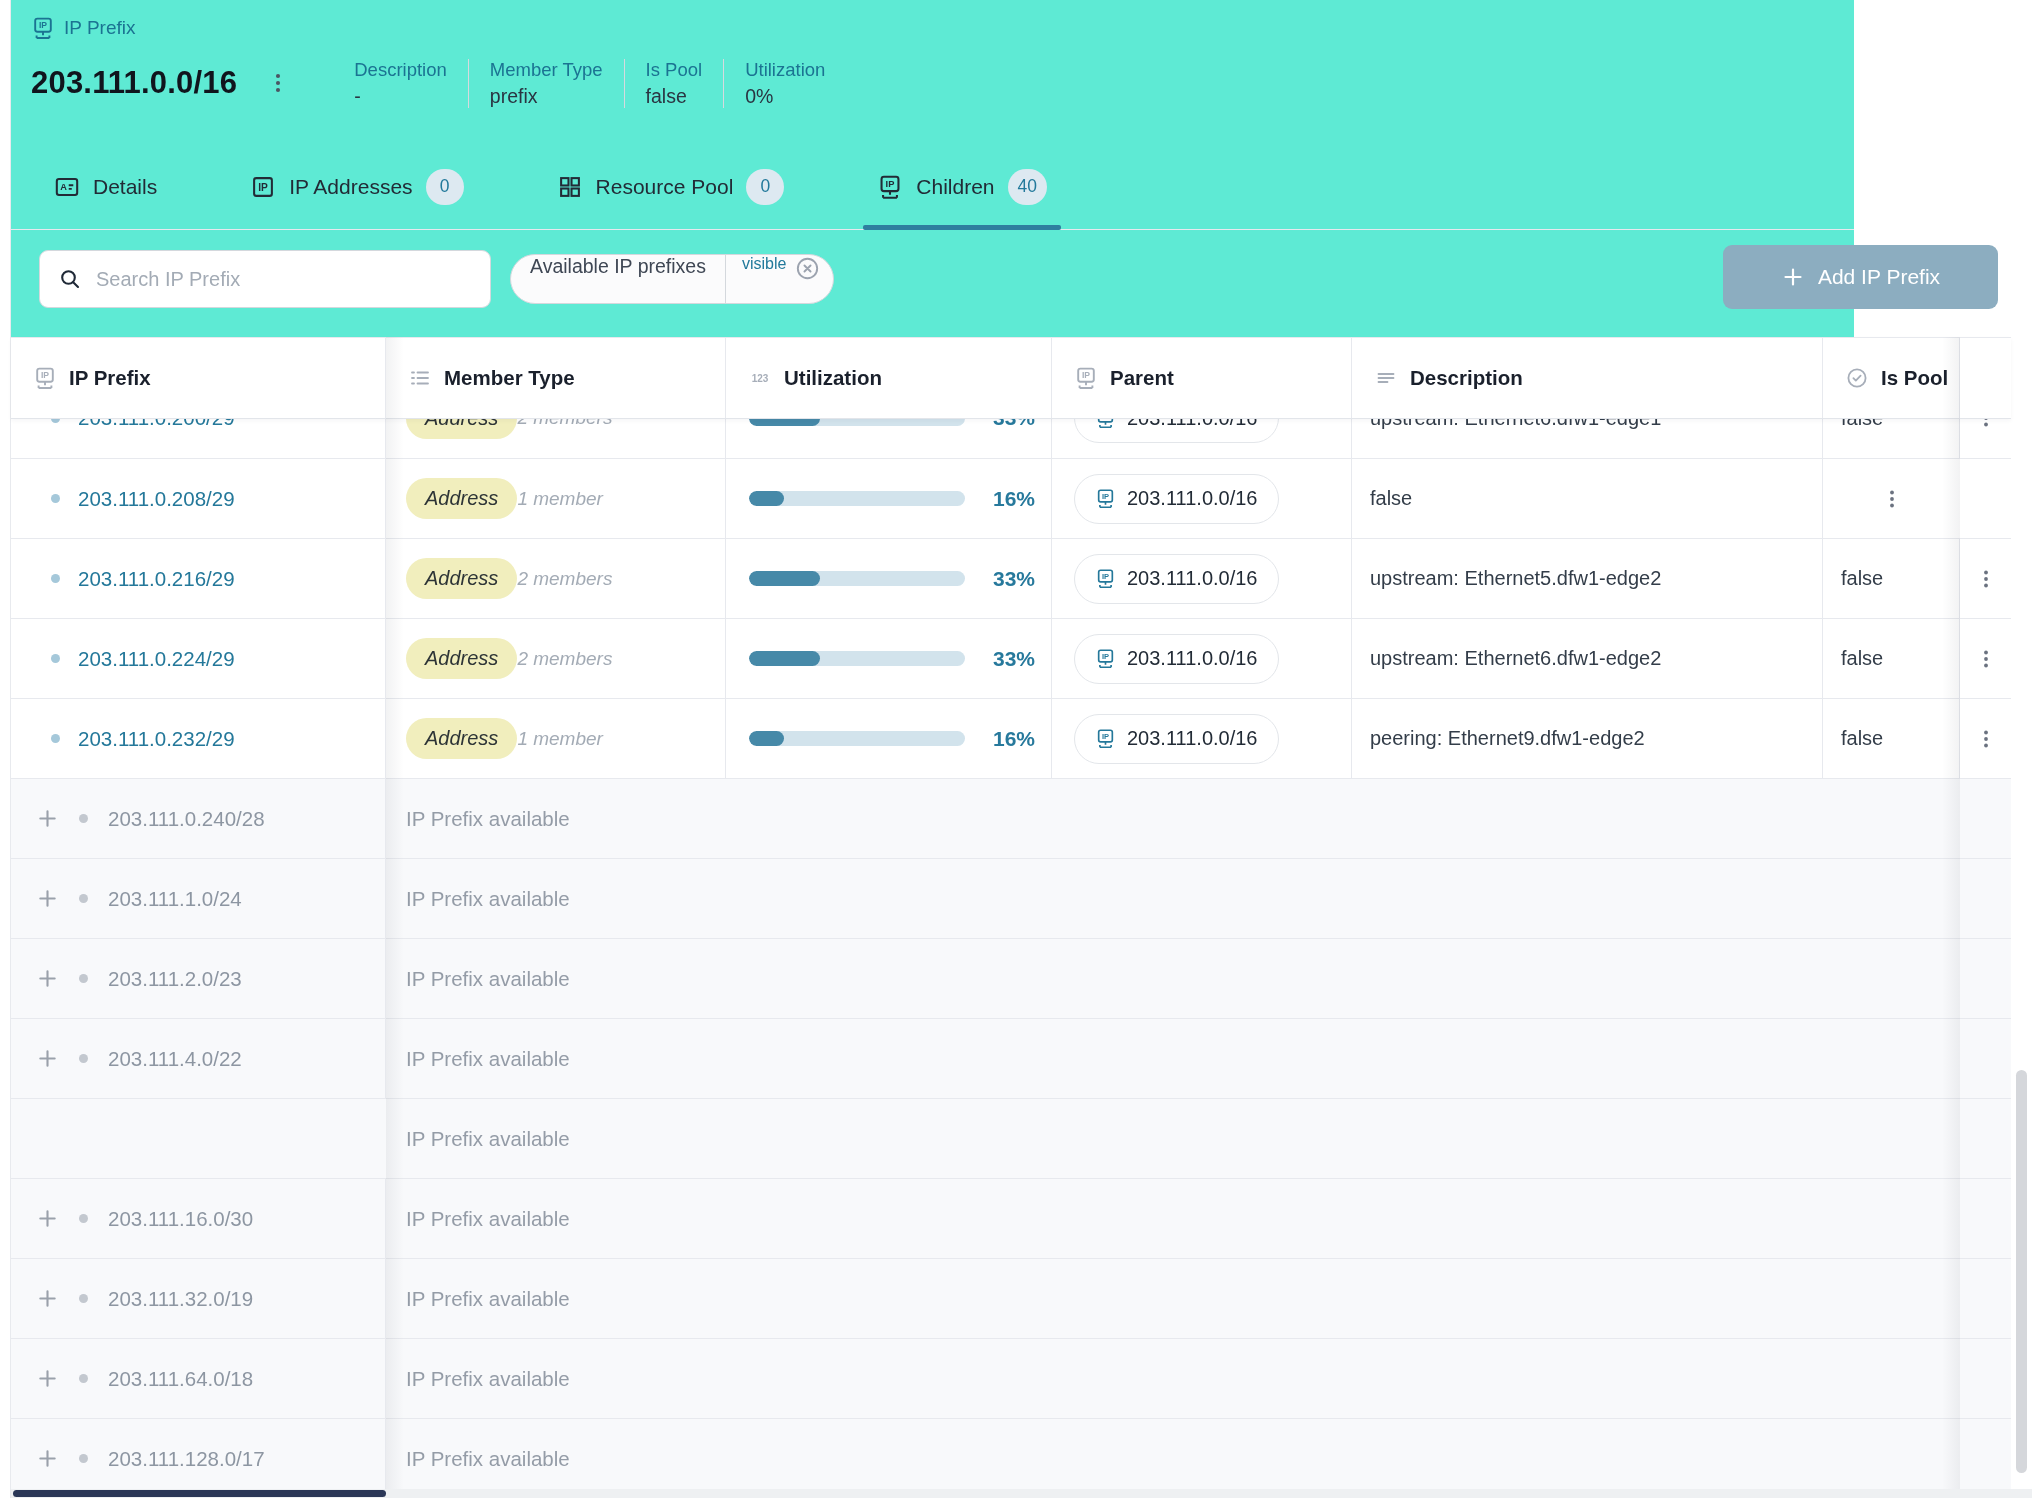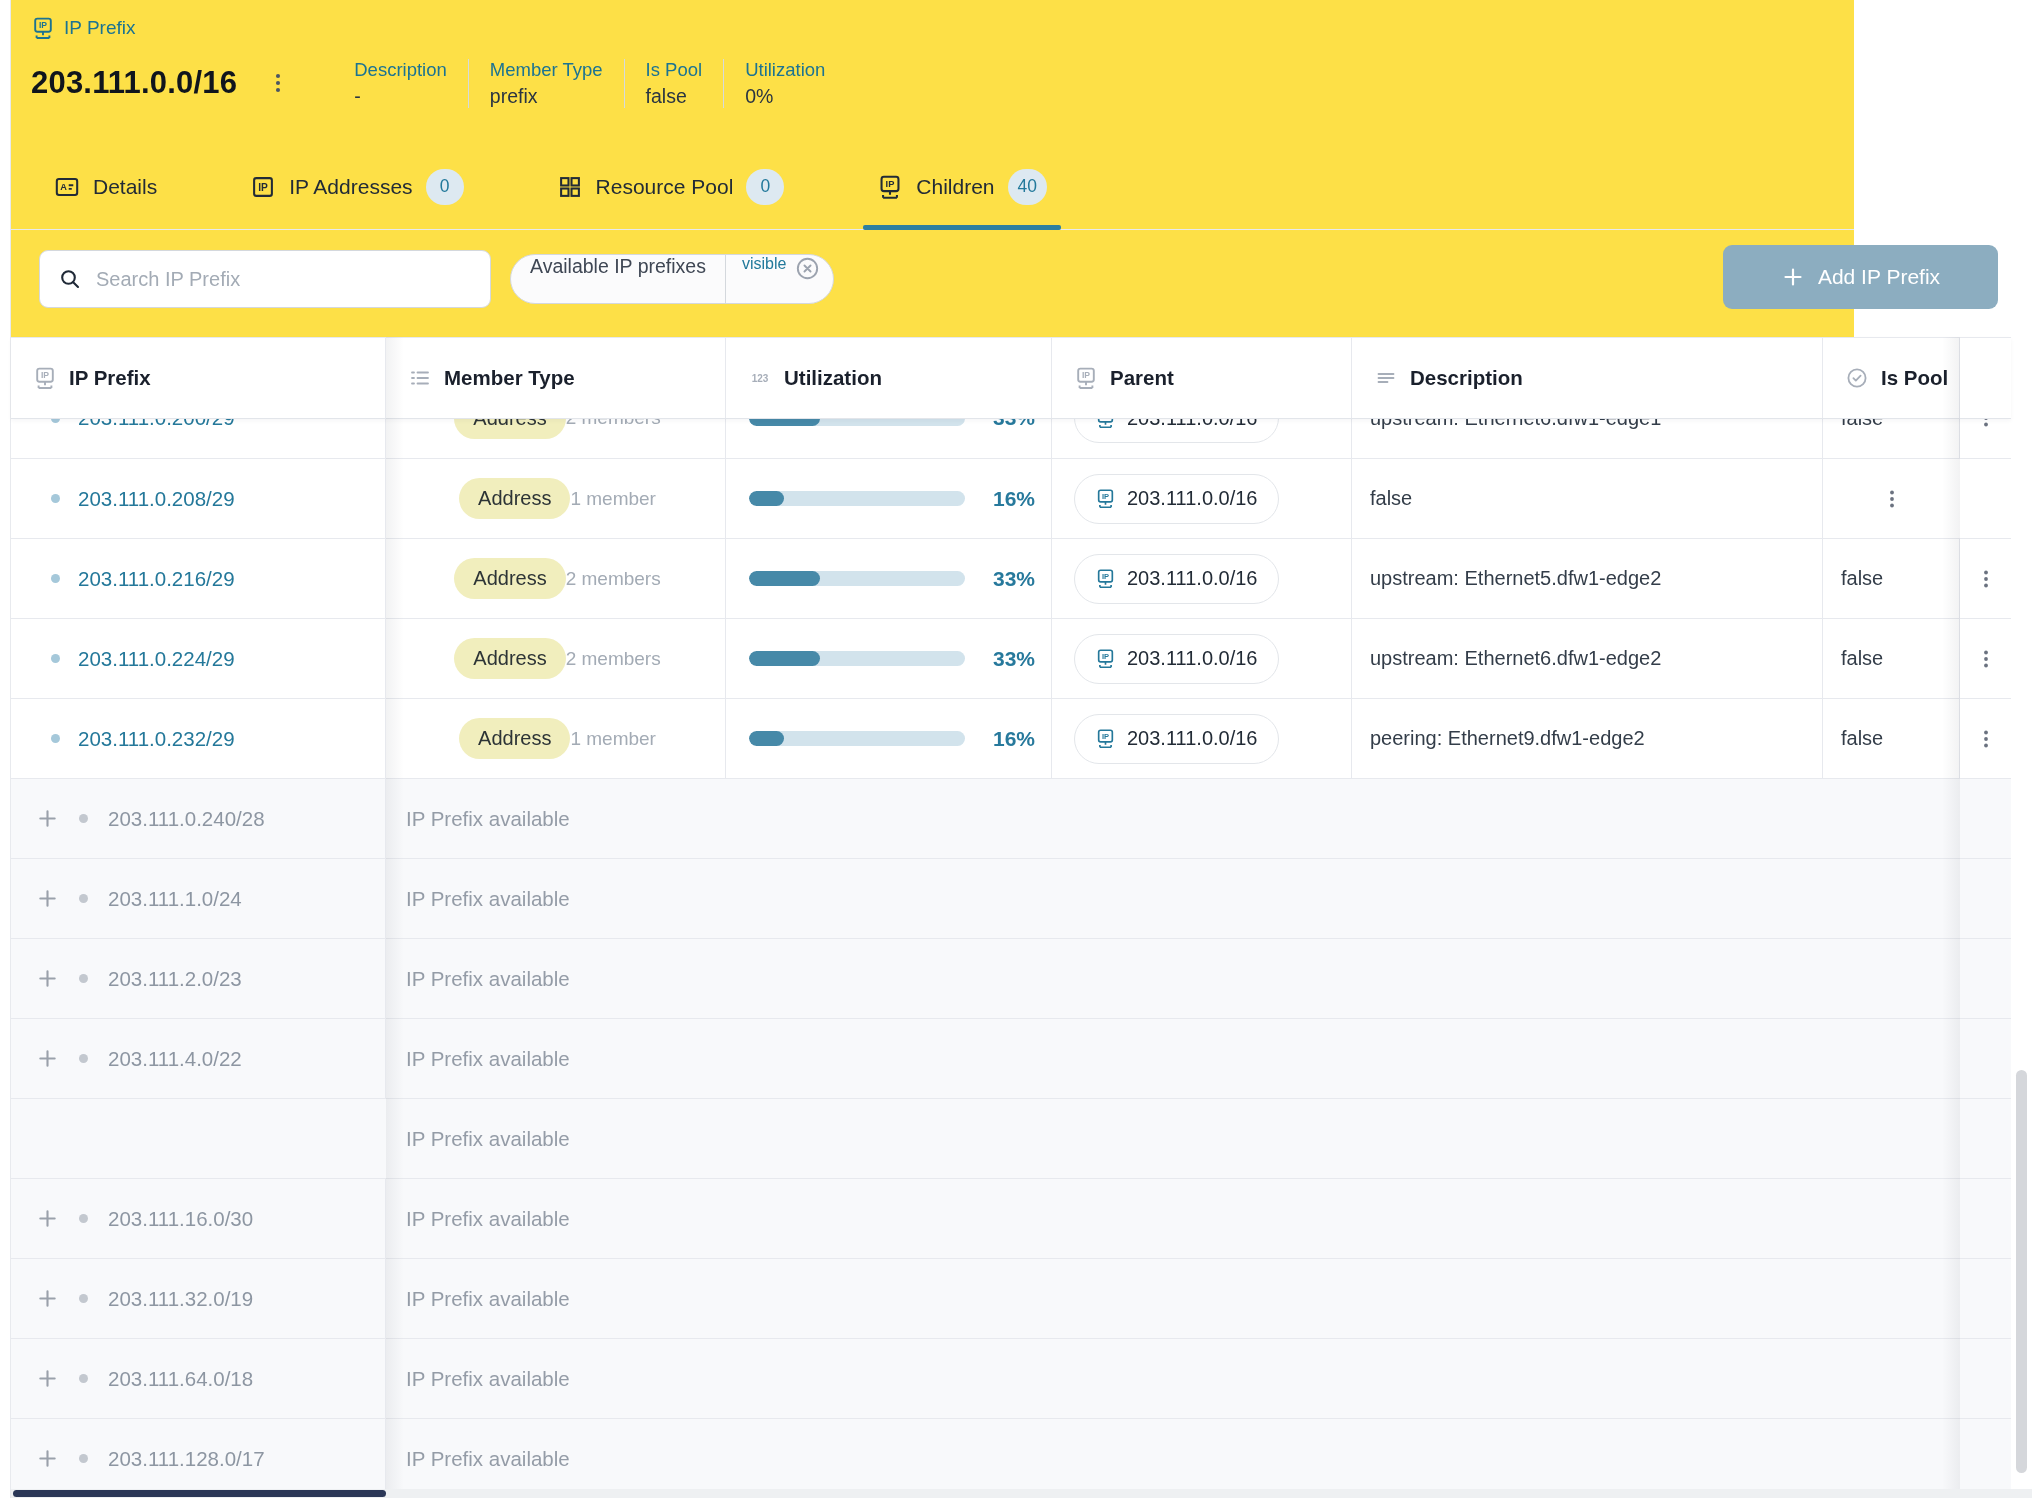--- a/index.html
+++ b/index.html
@@ -1,19 +1,19 @@
 <!DOCTYPE html>
 <html><head>
 <meta charset="utf-8">
 <style>
   * { box-sizing: border-box; margin: 0; padding: 0; }
   html,body { width: 2032px; height: 1498px; background:#fff; overflow:hidden;
               font-family:"Liberation Sans", sans-serif; color:#27303d; }
   #panel { position:absolute; left:10px; top:0; width:1844px; height:1498px;
-           border-left:1px solid #e8eaee; background:#fde047; }
+           border-left:1px solid #e8eaee; background:#5eead4; }
 
   
   .breadcrumb { display:flex; align-items:center; gap:9px; padding:16px 0 0 20px; }
   .breadcrumb .icon { width:24px; height:24px; color:#1b7392; }
   .breadcrumb-label { font-size:19px; color:#1b7392; font-weight:500; }
 
   .title-row { display:flex; align-items:center; padding-left:20px; margin-top:12px; height:62px; }
   .page-title { font-size:31px; font-weight:700; color:#10151d; letter-spacing:.2px; }
   .kebab-btn { width:26px; height:26px; color:#4b5563; margin-left:28px; cursor:pointer; }
   .meta { display:flex; margin-left:42px; align-items:stretch; }
@@ -72,21 +72,21 @@
 
   .t-cell { display:flex; align-items:center; border-right:1px solid #e7e9ee; min-width:0; }
   .cell-actions { border-right:none; justify-content:center; }
 
   .cell-prefix { padding-left:40px; gap:18px; }
   .dot { width:9px; height:9px; border-radius:50%; flex:0 0 auto; }
   .dot-blue { background:#a5c8da; }
   .dot-gray { background:#c3c8cf; }
   .prefix-link { font-size:20.5px; color:#24789a; font-weight:500; text-decoration:none; cursor:pointer; }
 
-  .cell-member { padding:0 16px 0 20px; justify-content:center; }
+  .cell-member { padding:0 16px 0 20px; justify-content:flex-start;font-style:italic; }
   .badge-address { background:#f1eebd; color:#2d3436; font-size:20px; padding:9px 19px;
                    border-radius:22px; }
   .members { font-size:19px; color:#a3abb5; white-space:nowrap; }
 
   .cell-util { padding:0 16px 0 23px; }
   .bar { width:216px; height:15px; border-radius:8px; background:#d2e3ec; overflow:hidden; flex:0 0 auto; }
   .bar-fill { display:block; height:100%; background:#4689a8; border-radius:8px; }
   .pct { margin-left:auto; font-size:21px; font-weight:700; color:#27799c; }
 
   .cell-parent { padding-left:22px; }

